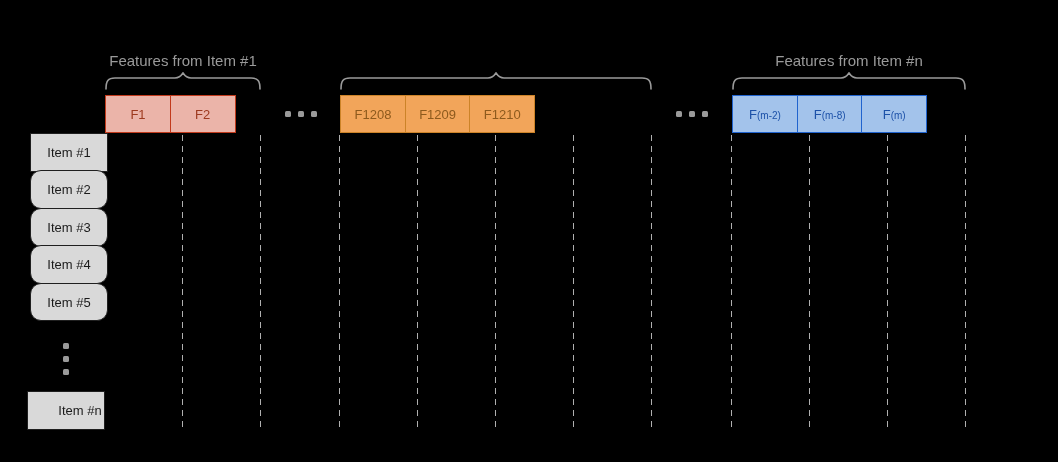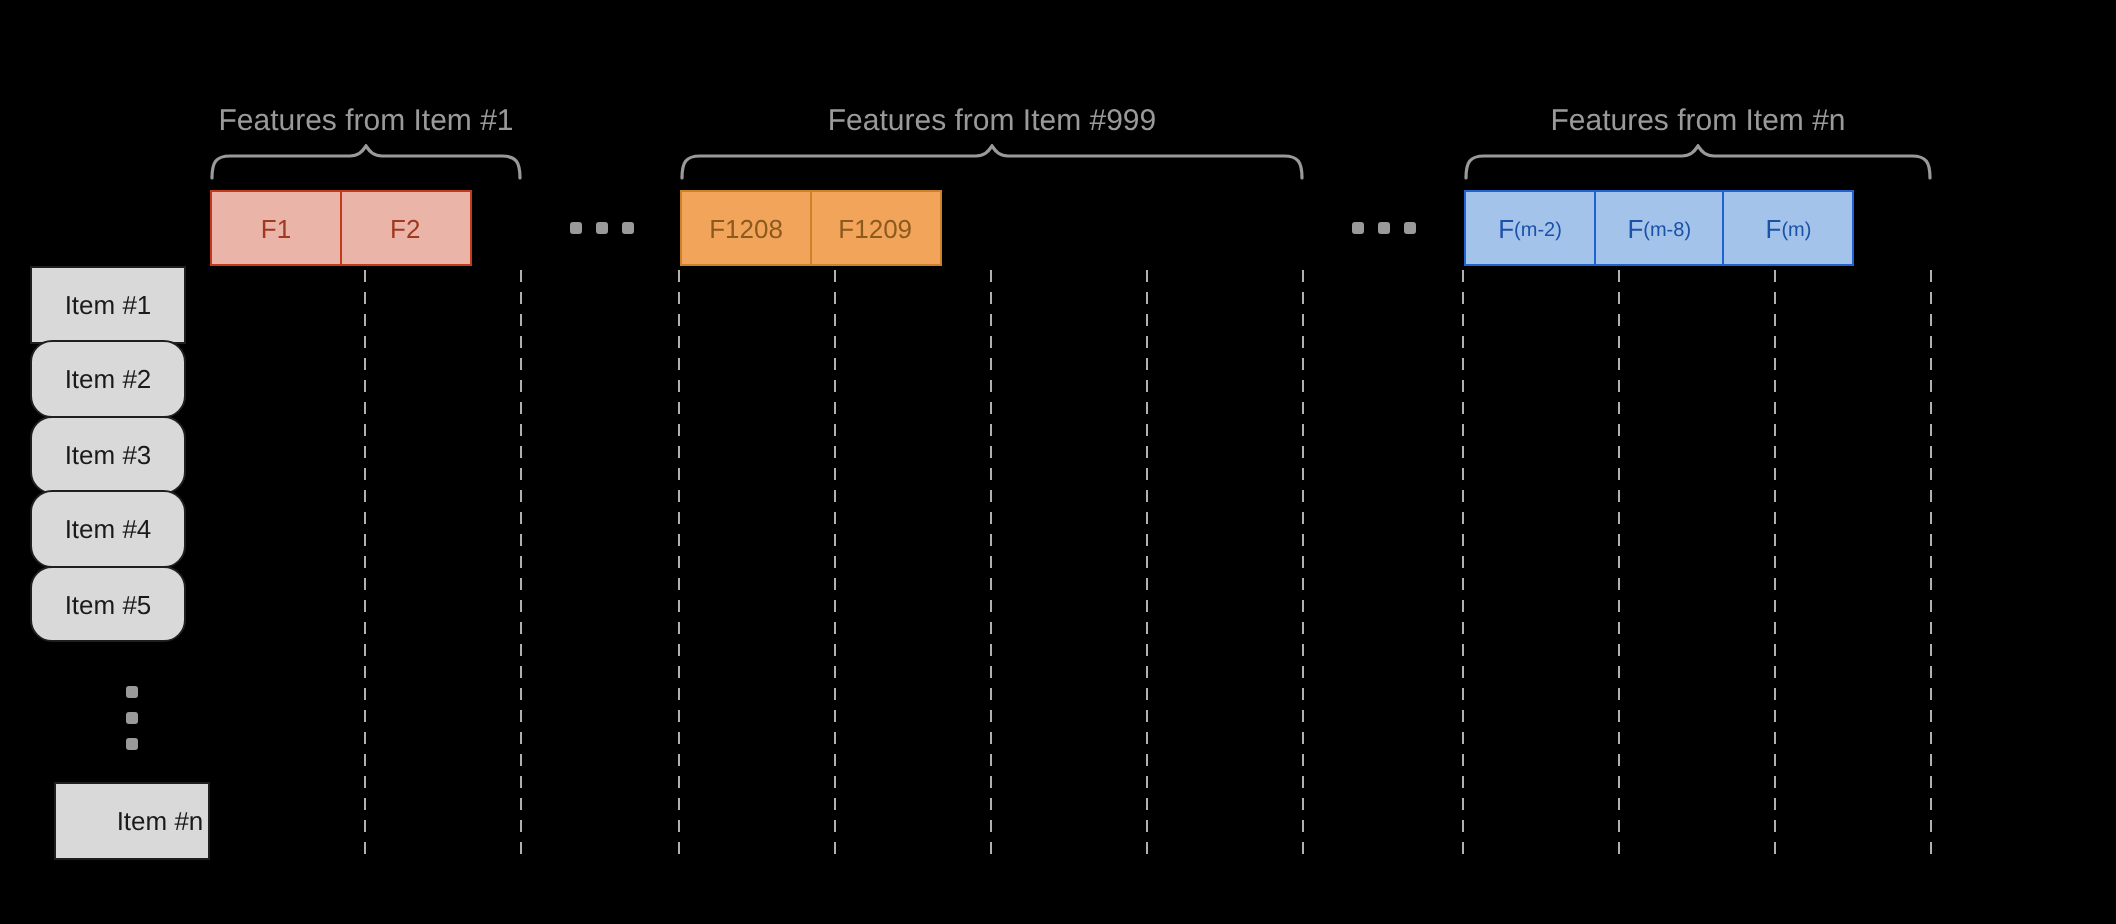--- a/index.html
+++ b/index.html
@@ -78,21 +78,21 @@
   .guide {
     position: absolute;
     top: 135px;
     height: 292px;
     width: 1.4px;
     background: repeating-linear-gradient(to bottom, var(--dash) 0 6px, transparent 6px 11px);
   }
   
   .item-col {
     position: absolute;
-    left: 15px;
+    left: 30px;
     top: 133px;
     width: 67px;
     box-sizing: border-box;
   }
   .item-row {
     box-sizing: border-box;
     width: 78px;
     height: 38.8px;
     background: var(--item-fill);
     border: 1.4px solid var(--item-border);
@@ -121,21 +121,20 @@
     justify-content: center;
     gap: 7px;
   }
 </style>
 </head>
 <body>
 
 <div class="canvas">
 
   <div class="brace-label" style="left:105px;width:156px">Features from Item #1</div>
-  <div class="brace-label" style="left:340px;width:312px">Features from Item #999</div>
   <div class="brace-label" style="left:732px;width:234px">Features from Item #n</div>
 
   <svg class="brace" style="left:105px;width:156px" viewBox="0 0 156 18">
     <path d="M1,17 C1,9 3,6 10,6 L70,6 C74,6 76,4 78,1 C80,4 82,6 86,6 L146,6 C153,6 155,9 155,17"></path>
   </svg>
   <svg class="brace" style="left:340px;width:312px" viewBox="0 0 312 18">
     <path d="M1,17 C1,9 3,6 10,6 L148,6 C152,6 154,4 156,1 C158,4 160,6 164,6 L302,6 C309,6 311,9 311,17"></path>
   </svg>
   <svg class="brace" style="left:732px;width:234px" viewBox="0 0 234 18">
     <path d="M1,17 C1,9 3,6 10,6 L109,6 C113,6 115,4 117,1 C119,4 121,6 125,6 L224,6 C231,6 233,9 233,17"></path>
@@ -155,20 +154,23 @@
     <div class="dot"></div>
     <div class="dot"></div>
   </div>
 
   <div class="cell-group g2" style="left:340px">
     <div class="cell">
         <span>F1208</span>
       </div>
     <div class="cell">
         <span>F1209</span>
+      </div>
+    <div class="cell">
+        <span>F1210</span>
       </div>
   </div>
 
   <div class="hdots" style="left:652px;width:80px">
     <div class="dot"></div>
     <div class="dot"></div>
     <div class="dot"></div>
   </div>
 
   <div class="cell-group g3" style="left:732px">

